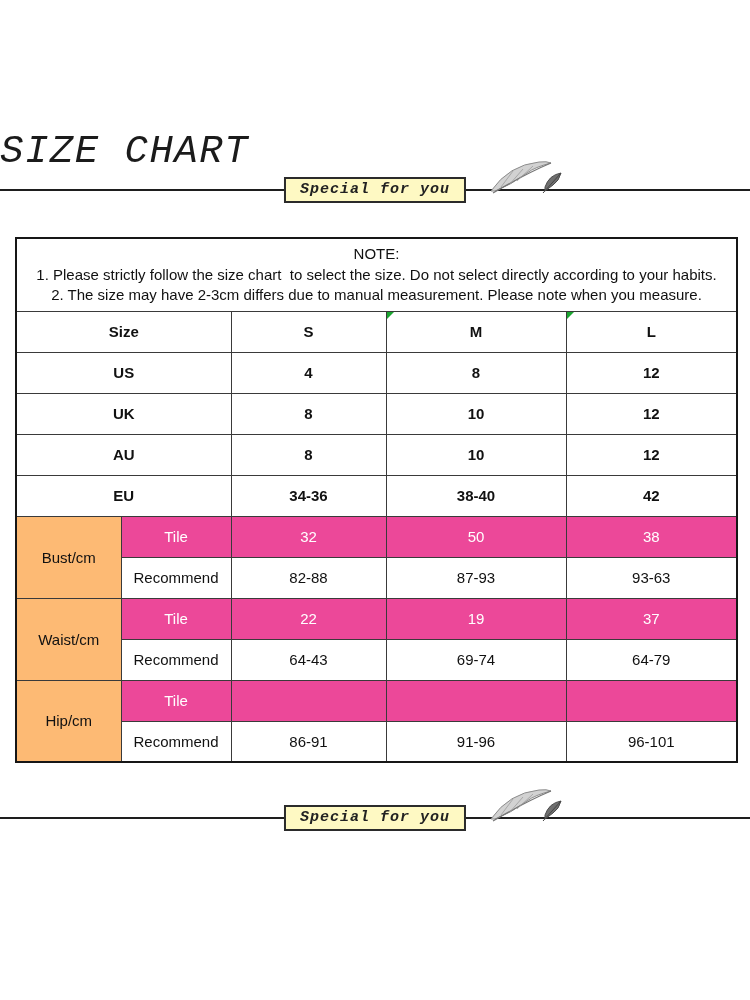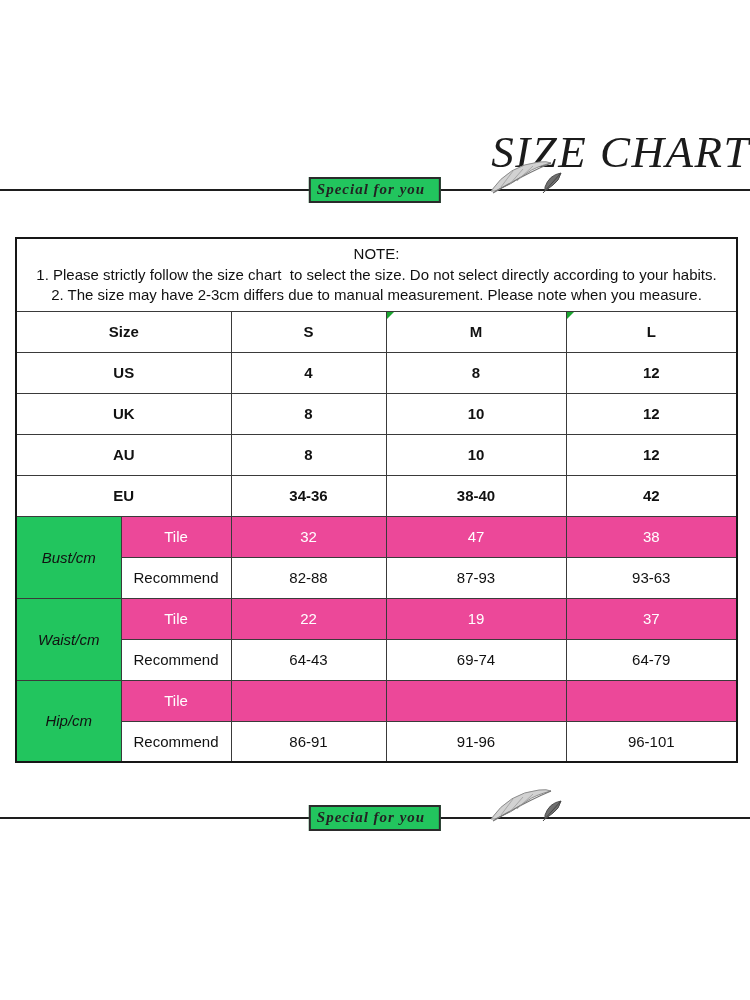--- a/index.html
+++ b/index.html
@@ -8,39 +8,39 @@
     width:750px; height:1000px;
     background:#ffffff;
     font-family:"Liberation Sans", sans-serif;
     position:relative;
     color:#111;
   }
 
   
   .section-header { position:absolute; left:0; width:750px; }
   .sh-title {
-    text-align:right;
-    font-family:Liberation Serif, serif;
+    text-align:left;
+    font-family:Liberation Mono, monospace;
     font-style:italic;
-    font-size:45px;
+    font-size:39px;
     letter-spacing:1.5px;
     color:#1b1b1b;
     line-height:40px;
   }
   .divider { position:relative; height:28px; margin-top:5px; }
   .divider .line {
     position:absolute; left:0; right:0; top:12px;
     border-top:2px solid #1e1e1e;
   }
   .ribbon {
     position:absolute; left:50%; transform:translateX(-50%); top:0;
-    background:#22c55e;
+    background:#fef9c3;
     border:2px solid #2b2b2b;
-    padding:2px 14px 3px 6px;
-    font-family:Liberation Serif, serif;
+    padding:2px 14px 3px 14px;
+    font-family:Liberation Mono, monospace;
     font-style:italic;
     font-weight:bold;
     font-size:15px;
     letter-spacing:1px;
     color:#222;
     white-space:nowrap;
   }
   .feather-wrap { position:absolute; left:487px; top:-20px; width:80px; height:42px; }
 
   
@@ -58,21 +58,21 @@
     vertical-align:middle;
     padding:0;
     font-size:15px;
     overflow:hidden;
   }
   tr.note-row td { height:73px; font-weight:normal; }
   .note-heading { font-size:15px; margin-bottom:3px; }
   .note-line { font-size:15px; line-height:20px; white-space:pre; }
   tr.data-row td { height:41px; }
   td.bold { font-weight:bold; }
-  td.group-label { font-size:21px; font-weight:normal; background:#22c55e;font-style:italic; }
+  td.group-label { font-size:21px; font-weight:normal; background:#fdba74; }
   td.sub-label { font-size:13px; font-weight:normal; }
   td.dark {
     background:#ec4899;
     color:#ffffff;
     font-weight:normal;
     border-color:#555;
   }
   td.rel { position:relative; }
   .corner-marker {
     position:absolute; left:0; top:0;
@@ -152,21 +152,21 @@
       <td colspan="2" class="bold">EU</td>
       <td class="bold">34-36</td>
       <td class="bold">38-40</td>
       <td class="bold">42</td>
     </tr>
 
     <tr class="data-row">
       <td rowspan="2" class="group-label">Bust/cm</td>
       <td class="dark sub-label">Tile</td>
       <td class="dark">32</td>
-      <td class="dark">47</td>
+      <td class="dark">50</td>
       <td class="dark">38</td>
     </tr>
     <tr class="data-row">
       <td class="sub-label">Recommend</td>
       <td>82-88</td>
       <td>87-93</td>
       <td>93-63</td>
     </tr>
 
     <tr class="data-row">

